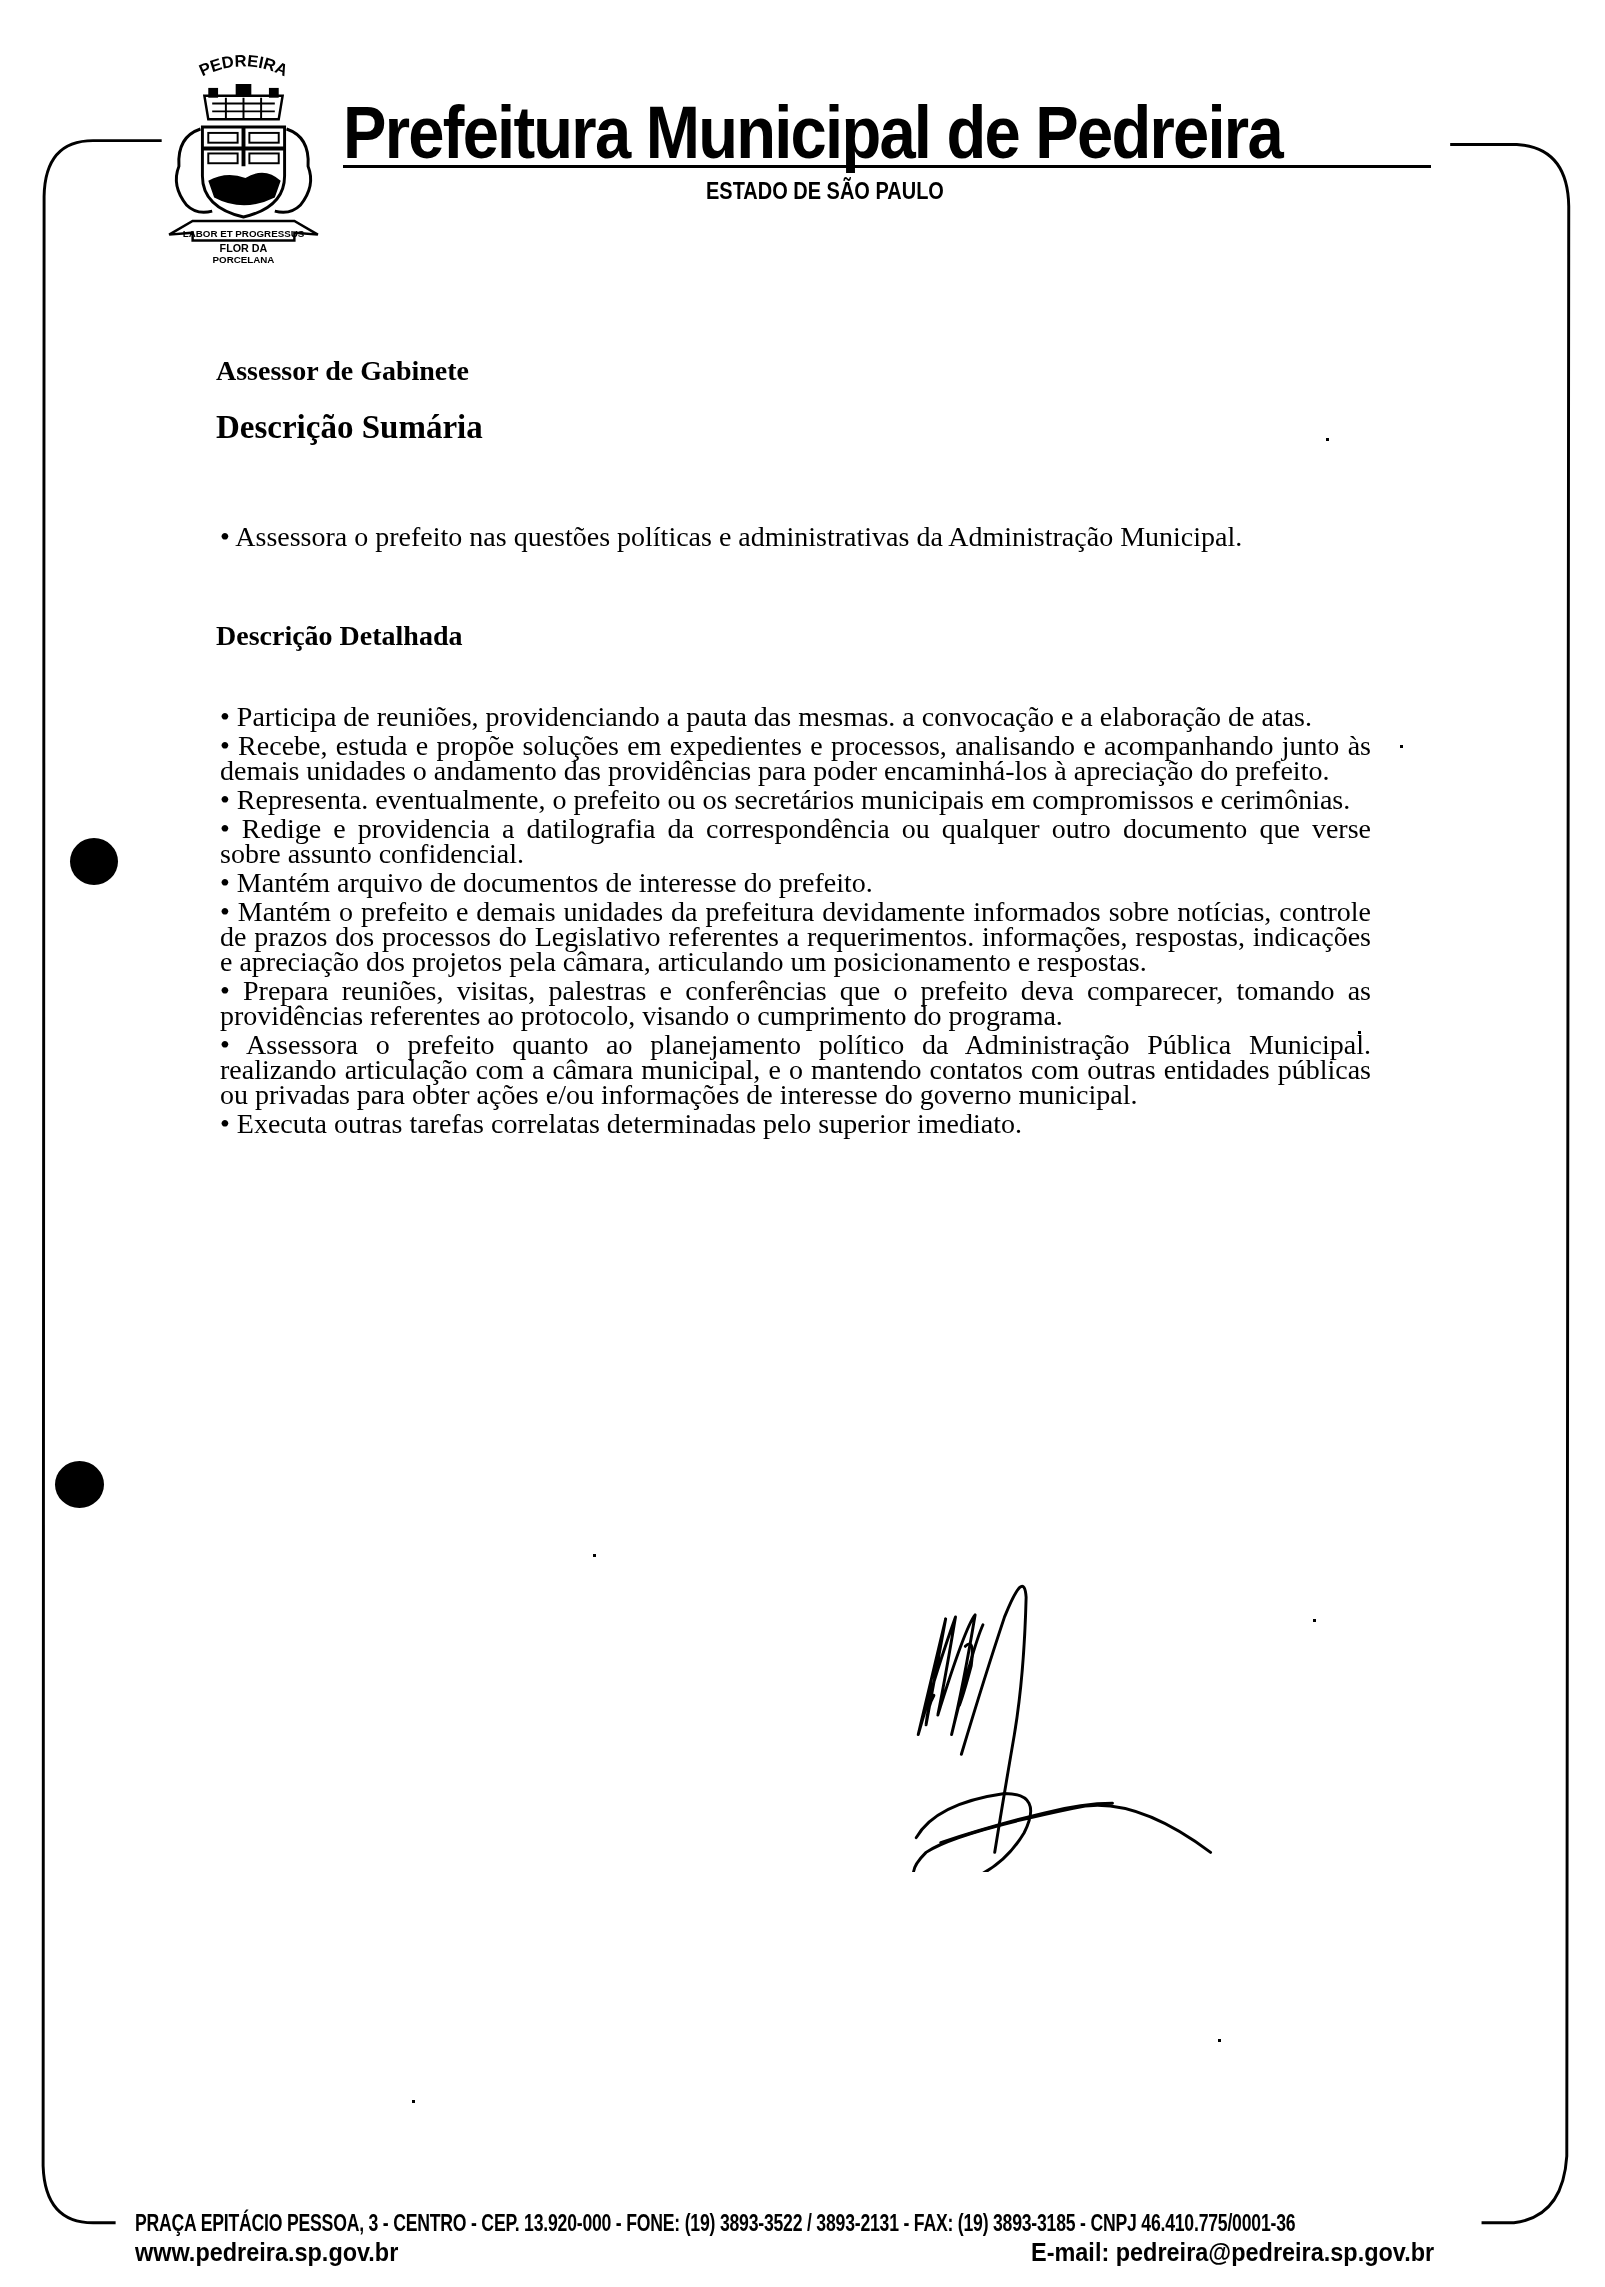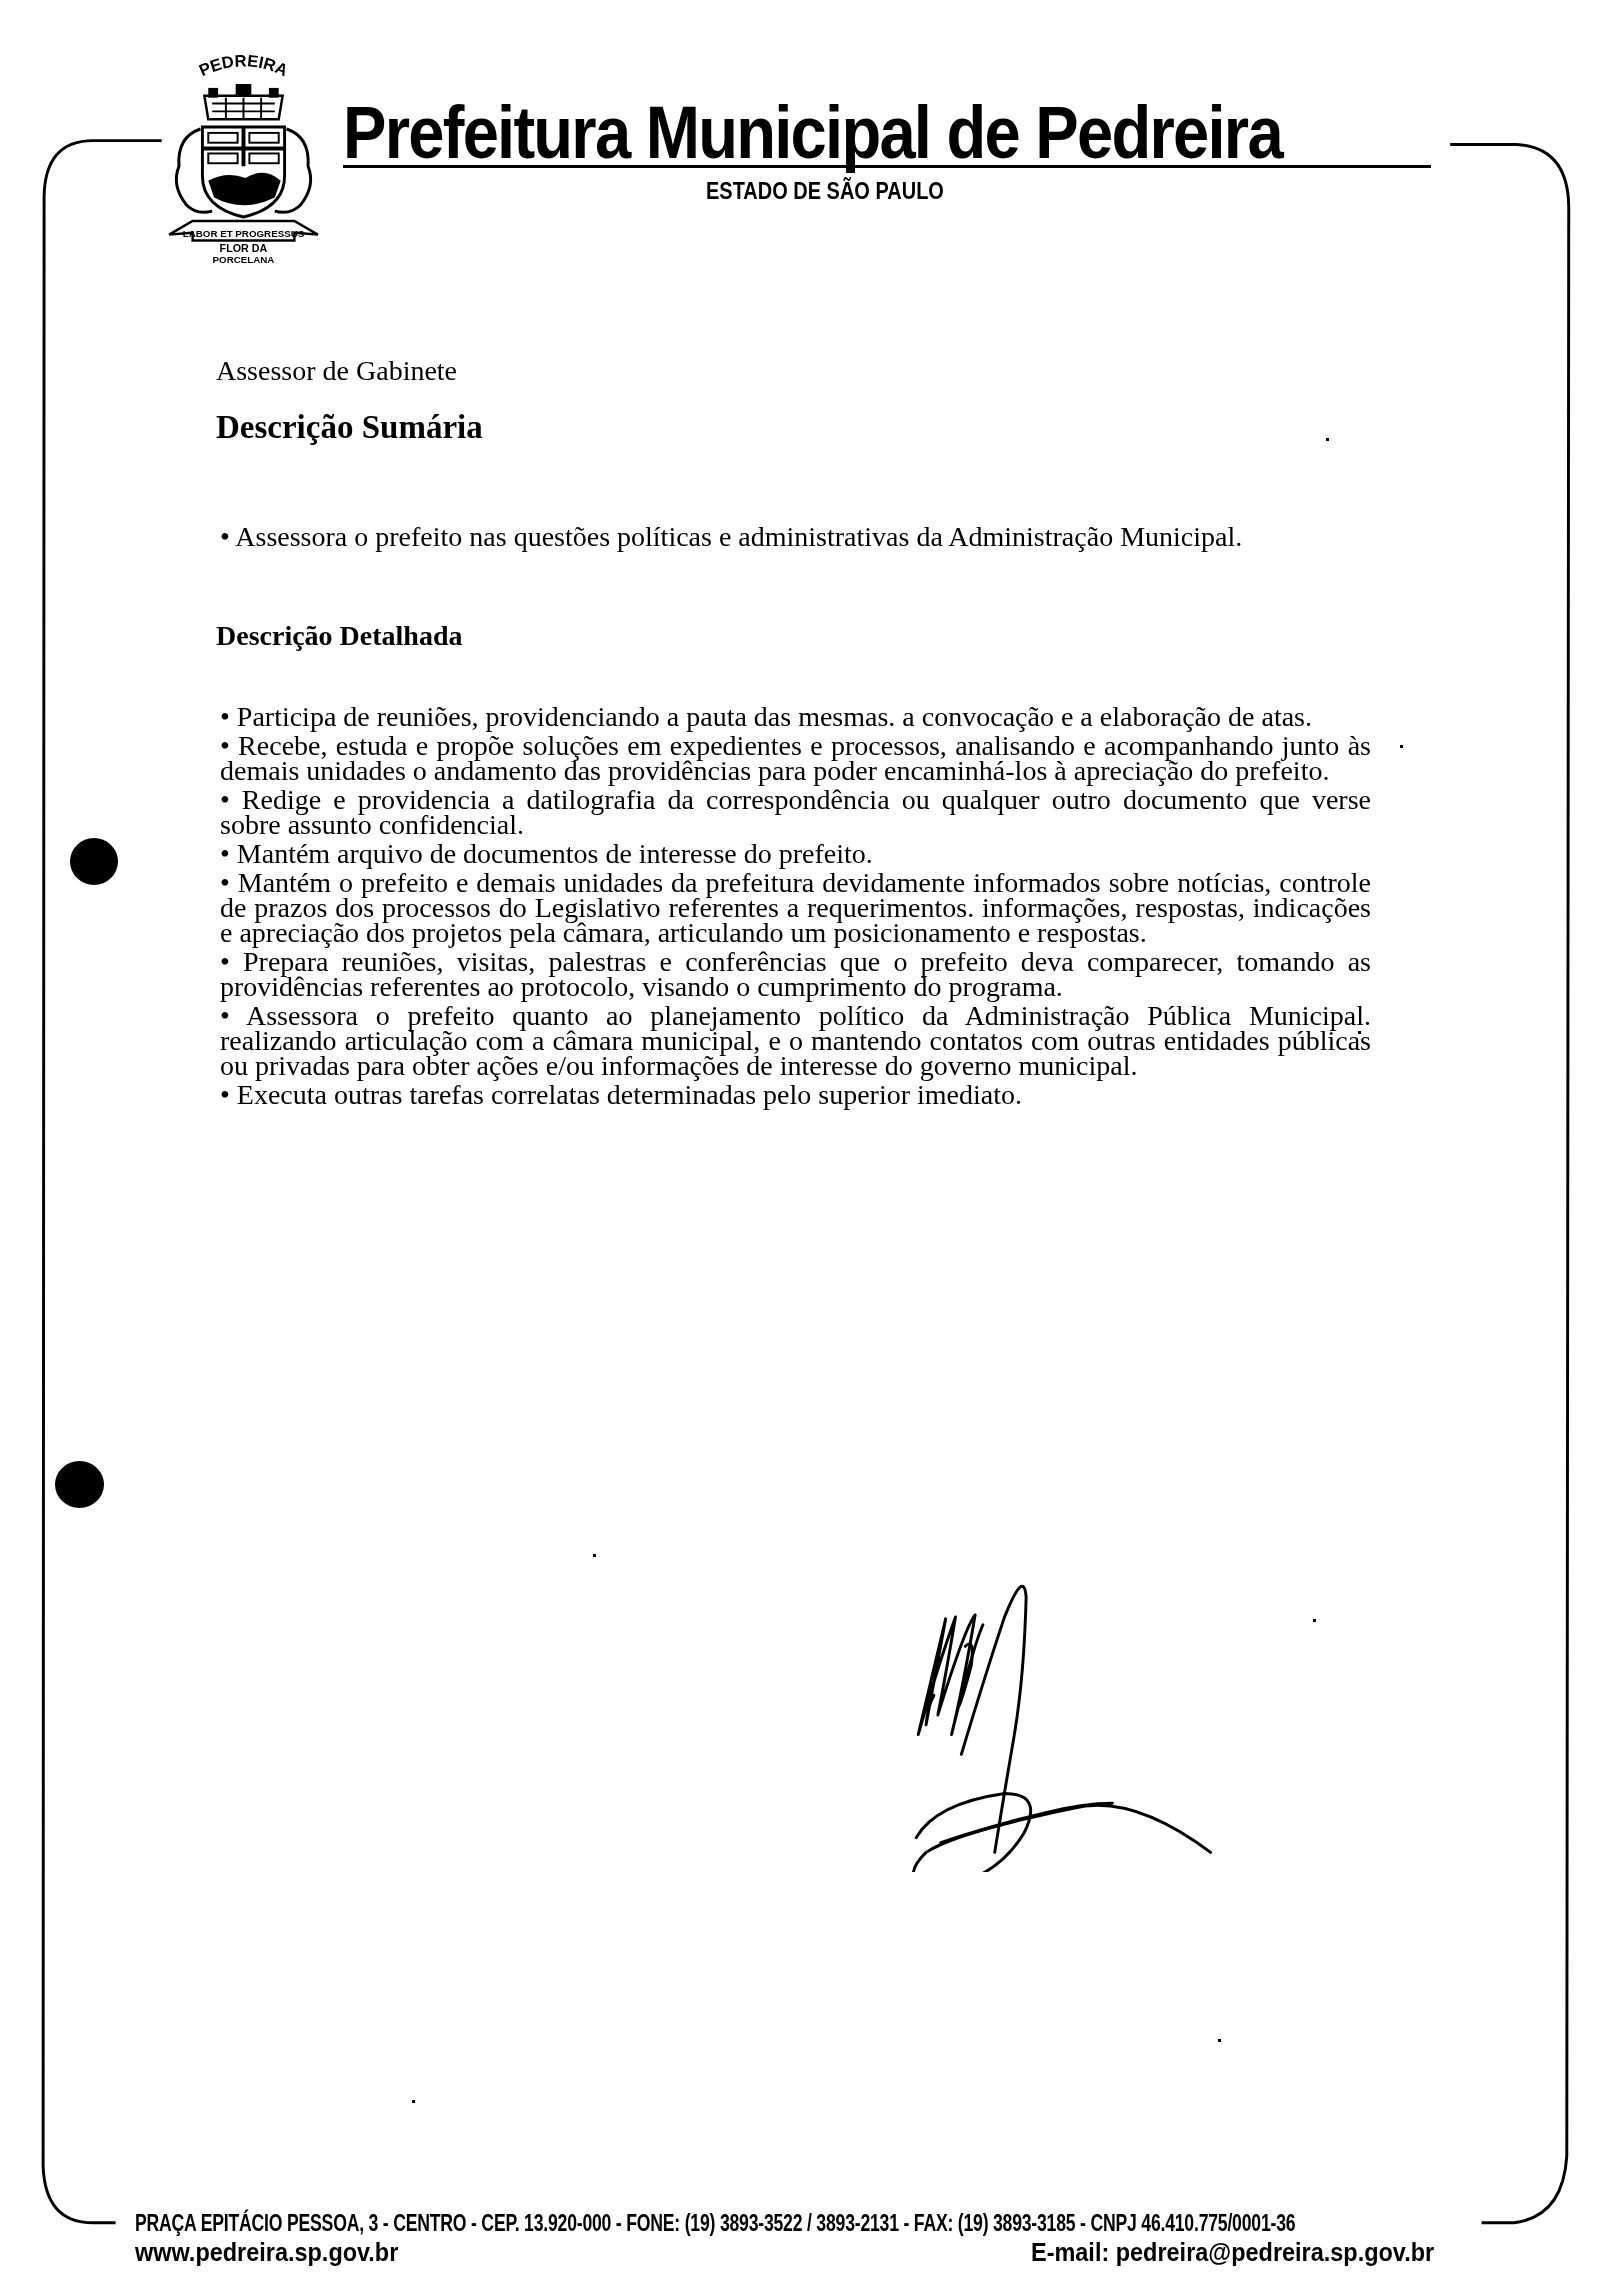--- a/index.html
+++ b/index.html
@@ -21,21 +21,21 @@
   .title-rule { left: 343px; top: 165px; width: 1088px; height: 2.9px; background: #000; }
   .subtitle {
     left: 706px; top: 179px;
     font-family: "Liberation Sans", sans-serif; font-weight: 700;
     font-size: 23.5px; line-height: 25.5px; transform: scaleX(0.85); transform-origin: left top;
     white-space: nowrap;
   }
 
   
   .content { left: 216px; top: 0; width: 1159px; font-family: "Liberation Serif", serif; font-size: 28px; color: #000; }
-  .h-job { position: absolute; left: 0; top: 355px; font-weight: 400; font-size: 28px; line-height: 31px; white-space: nowrap; }
+  .h-job { position: absolute; left: 0; top: 355px; font-weight: 700; font-size: 28px; line-height: 31px; white-space: nowrap; }
   .h-sum { position: absolute; left: 0; top: 412px; font-weight: 700; font-size: 33px; line-height: 31px; white-space: nowrap; }
   .h-det { position: absolute; left: 0; top: 620px; font-weight: 700; font-size: 28px; line-height: 31px; white-space: nowrap; text-align: right; }
   .summary { position: absolute; left: 0; top: 519px; width: 1159px; line-height: 28px; text-align: justify; }
   .detailed { position: absolute; left: 0; top: 700px; width: 1159px; line-height: 25px; text-align: justify; }
   .detailed p, .summary p { margin: 4px; }
 
   
   .signature { left: 877px; top: 1558px; width: 363px; height: 314px; }
 
   
@@ -125,20 +125,21 @@
 <div class="abs content">
   <div class="h-job">Assessor de Gabinete</div>
   <div class="h-sum">Descrição Sumária</div>
   <div class="summary">
     <p>• Assessora o prefeito nas questões políticas e administrativas da Administração Municipal.</p>
   </div>
   <div class="h-det">Descrição Detalhada</div>
   <div class="detailed">
     <p>• Participa de reuniões, providenciando a pauta das mesmas. a convocação e a elaboração de atas.</p>
     <p>• Recebe, estuda e propõe soluções em expedientes e processos, analisando e acompanhando junto às demais unidades o andamento das providências para poder encaminhá-los à apreciação do prefeito.</p>
+    <p>• Representa. eventualmente, o prefeito ou os secretários municipais em compromissos e cerimônias.</p>
     <p>• Redige e providencia a datilografia da correspondência ou qualquer outro documento que verse sobre assunto confidencial.</p>
     <p>• Mantém arquivo de documentos de interesse do prefeito.</p>
     <p>• Mantém o prefeito e demais unidades da prefeitura devidamente informados sobre notícias, controle de prazos dos processos do Legislativo referentes a requerimentos. informações, respostas, indicações e apreciação dos projetos pela câmara, articulando um posicionamento e respostas.</p>
     <p>• Prepara reuniões, visitas, palestras e conferências que o prefeito deva comparecer, tomando as providências referentes ao protocolo, visando o cumprimento do programa.</p>
     <p>• Assessora o prefeito quanto ao planejamento político da Administração Pública Municipal. realizando articulação com a câmara municipal, e o mantendo contatos com outras entidades públicas ou privadas para obter ações e/ou informações de interesse do governo municipal.</p>
     <p>• Executa outras tarefas correlatas determinadas pelo superior imediato.</p>
   </div>
 </div>
 
 <svg class="abs signature" viewBox="0 0 370 320" xmlns="http://www.w3.org/2000/svg">

